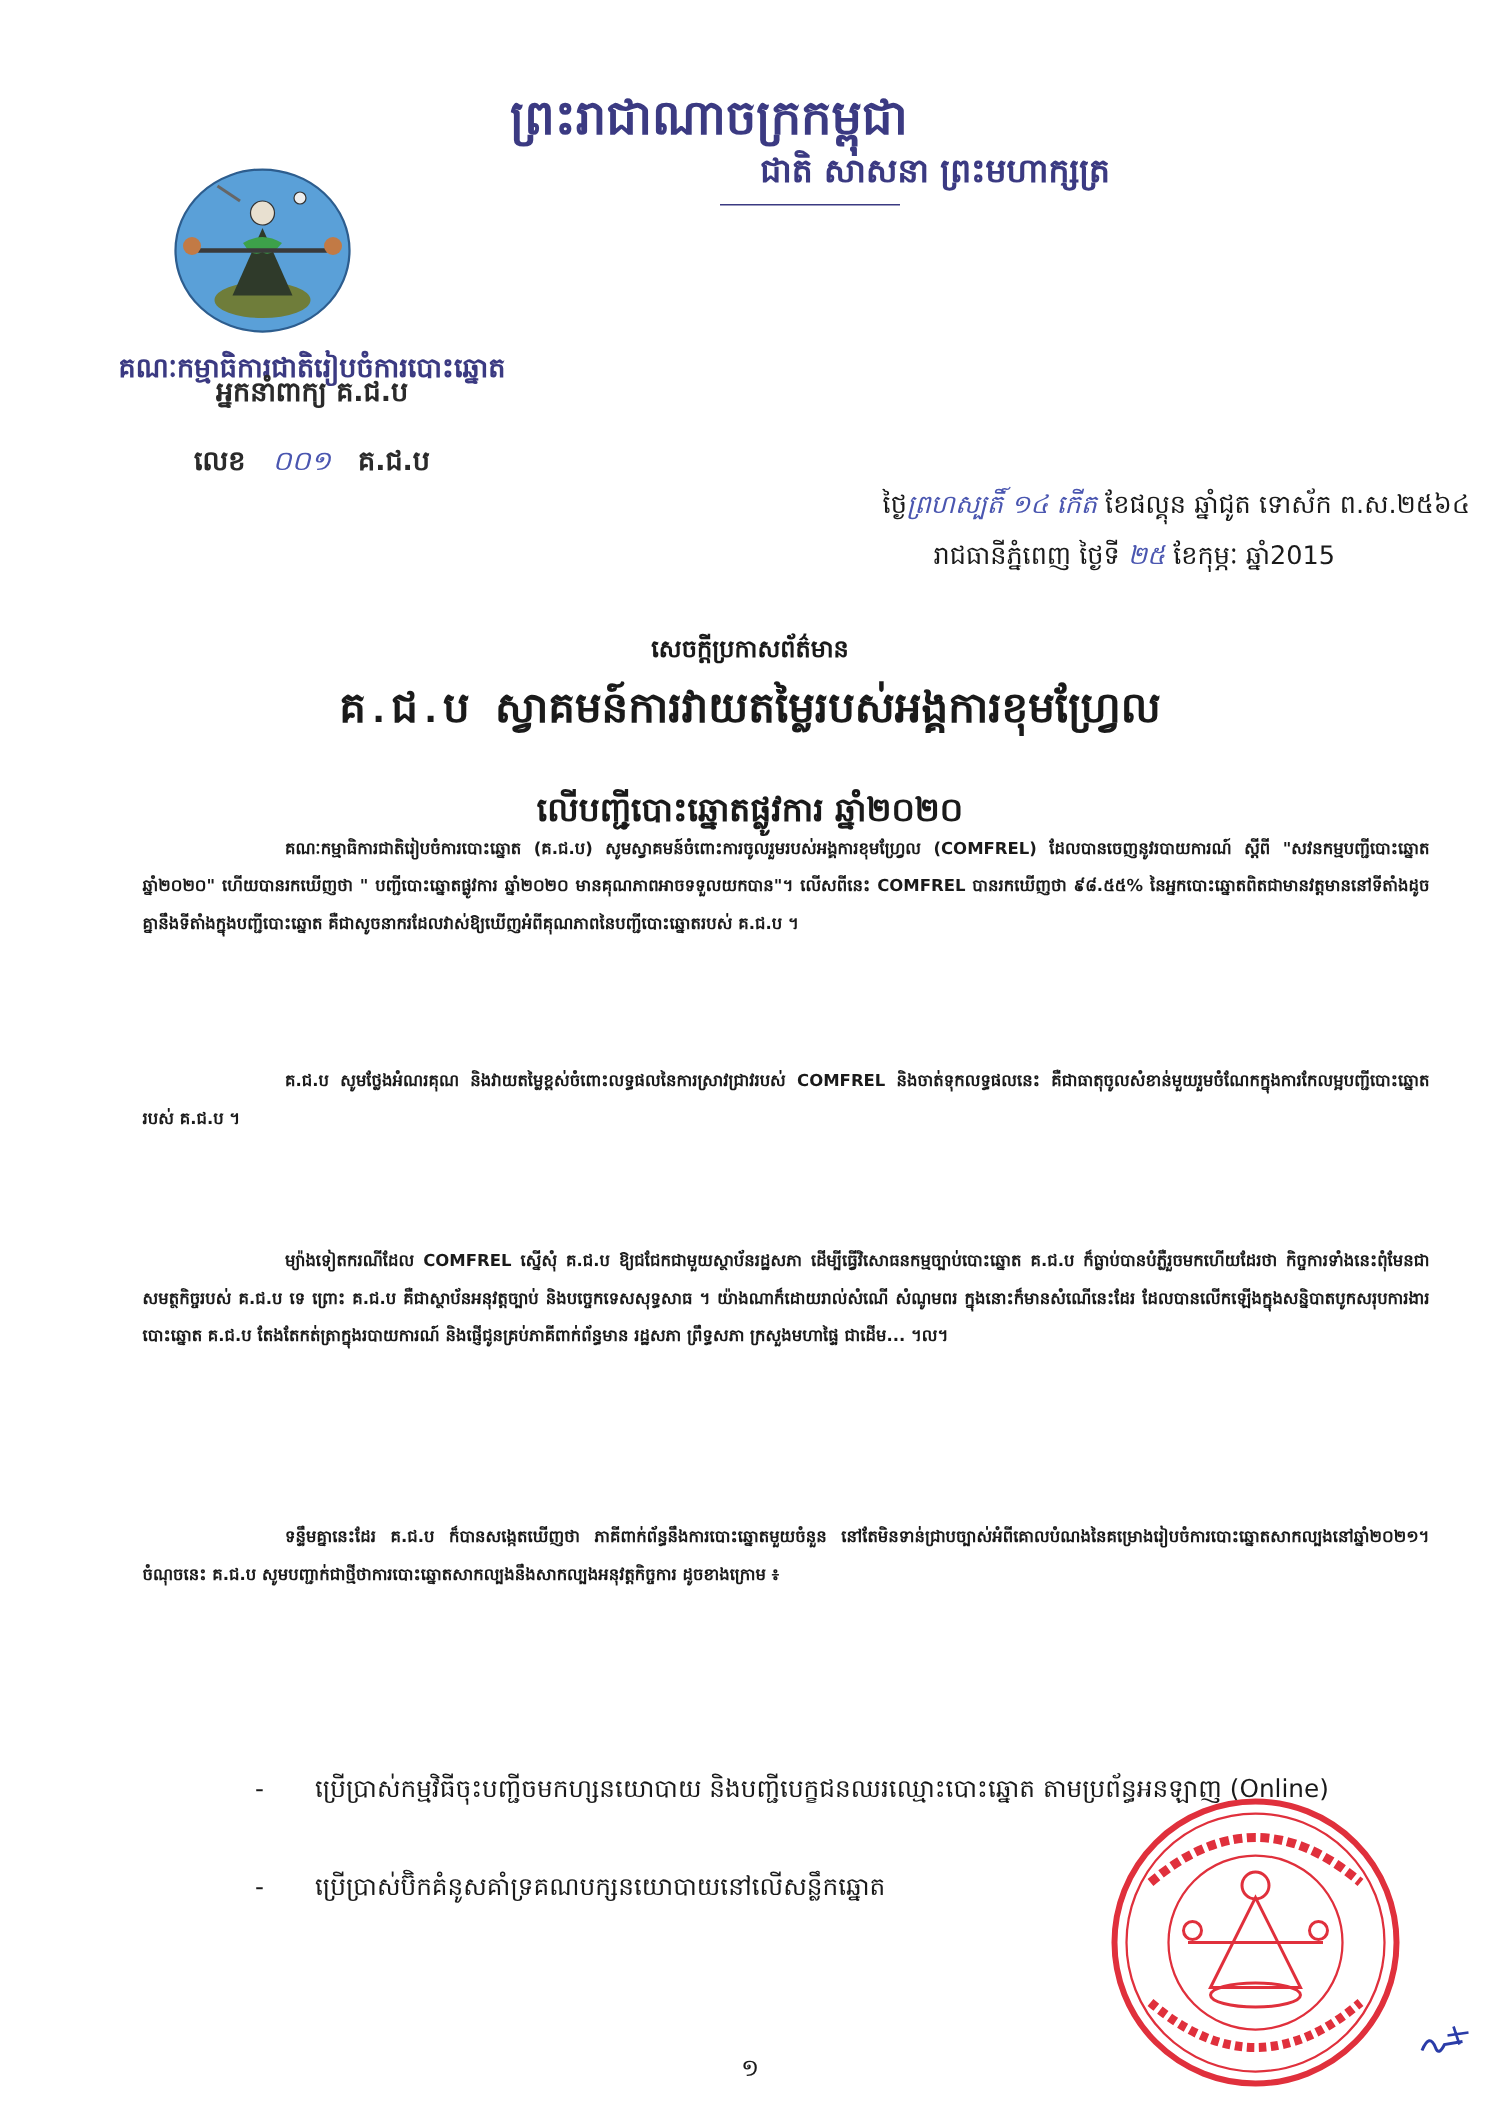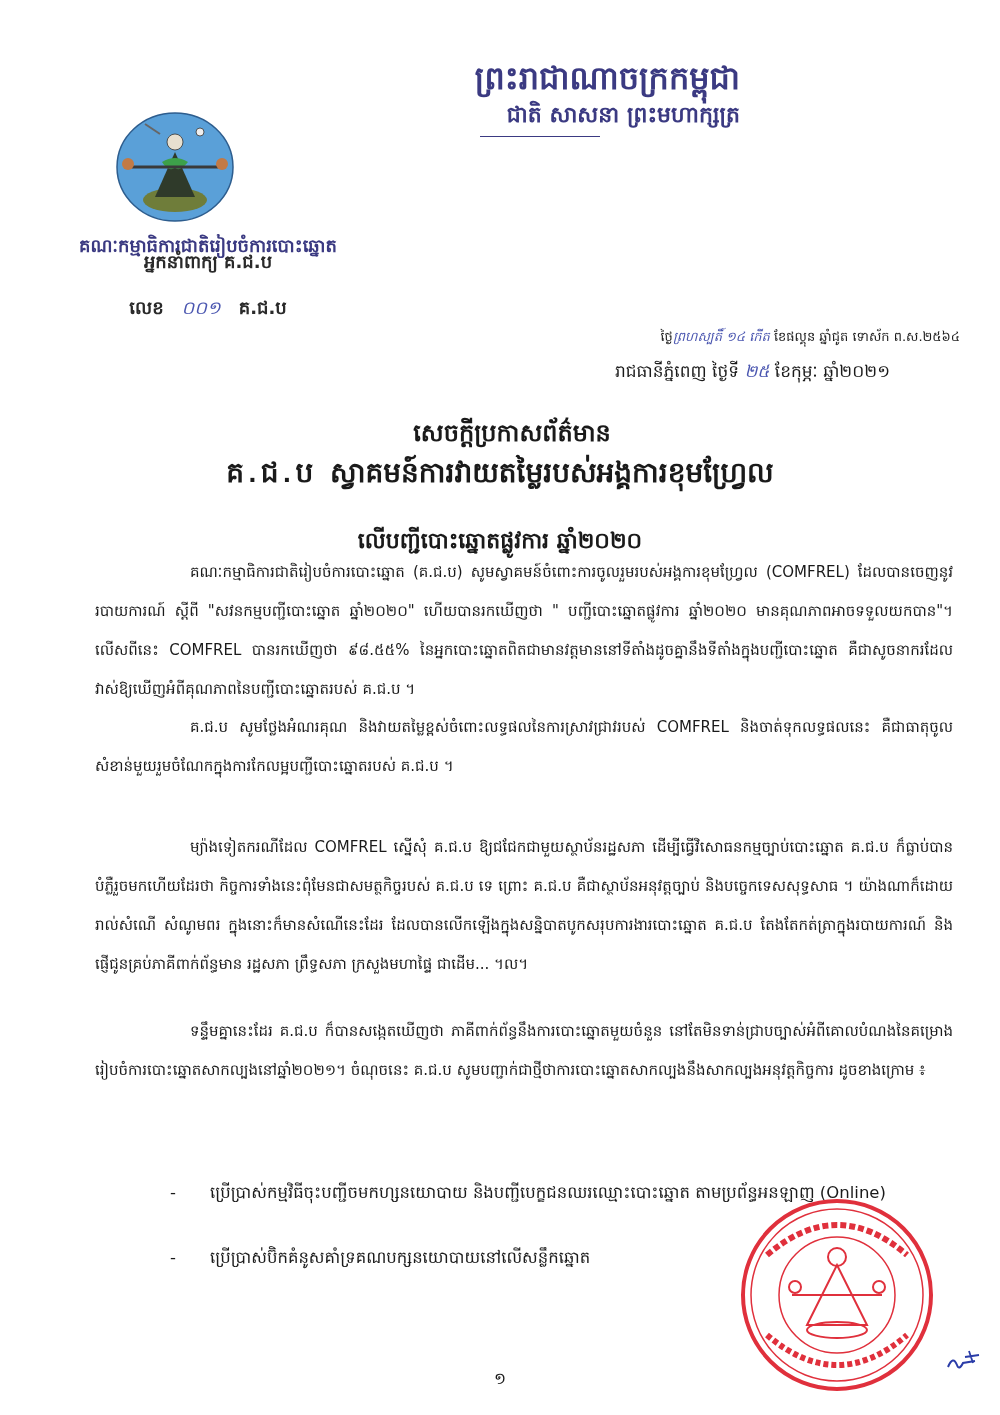--- a/index.html
+++ b/index.html
@@ -1,38 +1,38 @@
 <!DOCTYPE html>
 <html><head>
   <meta charset="utf-8">
   <style>
     html, body { margin: 0; padding: 0; background: #ffffff; }
     body { width: 1000px; height: 1415px; position: relative; overflow: hidden;
            font-family: "DejaVu Sans", sans-serif; color: #1a1a1a; }
     .abs { position: absolute; }
-    .kingdom { left: 340px; top: 58px; width: 400px; text-align: right; color: #3b3a82;
+    .kingdom { left: 340px; top: 58px; width: 400px; text-align: left; color: #3b3a82;
                font-weight: bold; font-size: 32px; line-height: 40px; }
     .motto { left: 340px; top: 100px; width: 400px; text-align: right; color: #3b3a82;
              font-weight: bold; font-size: 22px; line-height: 30px; }
     .motto-rule { left: 480px; top: 136px; width: 120px; height: 0; border-top: 1px solid #3b3a82; }
     .logo { left: 100px; top: 112px; width: 150px; height: 110px; }
     .org-name { left: 48px; top: 233px; width: 320px; color: #3b3a82; font-weight: bold;
                 font-size: 18px; line-height: 26px; text-align: center; }
     .spokes { left: 48px; top: 250px; width: 320px; text-align: center; font-weight: bold;
               font-size: 18px; line-height: 24px; color: #2a2a2a; }
     .refno { left: 48px; top: 296px; width: 320px; text-align: center; font-weight: bold;
              font-size: 18px; line-height: 24px; color: #2a2a2a; }
     .refno .hand { color: #4a56b0; font-weight: normal; font-style: italic; margin: 16px 18px; }
-    .date1 { left: 470px; top: 324px; width: 490px; text-align: right; font-size: 13px; line-height: 26px; }
+    .date1 { left: 490px; top: 324px; width: 490px; text-align: right; font-size: 17px; line-height: 26px; }
     .date2 { left: 470px; top: 358px; width: 420px; text-align: right; font-size: 17px; line-height: 26px; }
     .hand2 { color: #4a56b0; font-style: italic; }
-    .title1 { left: 212px; top: 418px; width: 600px; text-align: center; font-weight: bold; font-size: 24px; line-height: 30px; }
+    .title1 { left: 200px; top: 418px; width: 600px; text-align: center; font-weight: bold; font-size: 16px; line-height: 30px; }
     .title2 { left: 200px; top: 460px; width: 600px; text-align: center; font-weight: bold; font-size: 28px; line-height: 30px; font-family: Liberation Mono, monospace; }
     .title3 { left: 200px; top: 502px; width: 600px; text-align: center; font-weight: bold; font-size: 22px; line-height: 30px; margin-top: 24px; }
-    .para { left: 95px; width: 858px; font-size: 15px; line-height: 39px; text-align: justify; text-indent: 95px; }
+    .para { left: 95px; width: 858px; font-size: 11px; line-height: 25px; text-align: justify; text-indent: 95px; font-weight: bold; }
     .p1 { top: 553px; }
     .p2 { top: 708px; }
     .p3 { top: 828px; }
     .p4 { top: 1012px; }
     .bullet { left: 170px; width: 790px; font-size: 16.5px; line-height: 35px; }
     .bullet .dash { position: absolute; left: 0; top: 0; }
     .bullet .txt { display: block; margin-left: 40px; }
     .b1 { top: 1175px; }
     .b2 { top: 1240px; }
     .page-num { left: 480px; top: 1368px; width: 40px; text-align: center; font-size: 16px; }
@@ -64,21 +64,21 @@
 <div class="abs org-name">គណៈកម្មាធិការជាតិរៀបចំការបោះឆ្នោត</div>
 <div class="abs spokes">អ្នកនាំពាក្យ គ.ជ.ប</div>
 <div class="abs refno">
   <span>លេខ</span><span class="hand">០០១</span><span>គ.ជ.ប</span>
 </div>
 
 <div class="abs date1">
   <span>ថ្ងៃ</span><span class="hand2">ព្រហស្បតិ៍ ១៤ កើត</span> <span>ខែផល្គុន ឆ្នាំជូត ទោស័ក ព.ស.២៥៦៤</span>
 </div>
 <div class="abs date2">
-  <span>រាជធានីភ្នំពេញ ថ្ងៃទី</span> <span class="hand2">២៥</span> <span>ខែកុម្ភៈ ឆ្នាំ២០២១</span>
+  <span>រាជធានីភ្នំពេញ ថ្ងៃទី</span> <span class="hand2">២៥</span> <span>ខែកុម្ភៈ ឆ្នាំ2015</span>
 </div>
 
 <div class="abs title1">សេចក្តីប្រកាសព័ត៌មាន</div>
 <div class="abs title2">គ.ជ.ប ស្វាគមន៍ការវាយតម្លៃរបស់អង្គការខុមហ្វ្រែល</div>
 <div class="abs title3">លើបញ្ជីបោះឆ្នោតផ្លូវការ ឆ្នាំ២០២០</div>
 
 <div class="abs para p1">គណៈកម្មាធិការជាតិរៀបចំការបោះឆ្នោត (គ.ជ.ប) សូមស្វាគមន៍ចំពោះការចូលរួមរបស់អង្គការខុមហ្វ្រែល (COMFREL) ដែលបានចេញនូវរបាយការណ៍ ស្តីពី "សវនកម្មបញ្ជីបោះឆ្នោត ឆ្នាំ២០២០" ហើយបានរកឃើញថា " បញ្ជីបោះឆ្នោតផ្លូវការ ឆ្នាំ២០២០ មានគុណភាពអាចទទួលយកបាន"។ លើសពីនេះ COMFREL បានរកឃើញថា ៩៨.៥៥% នៃអ្នកបោះឆ្នោតពិតជាមានវត្តមាននៅទីតាំងដូចគ្នានឹងទីតាំងក្នុងបញ្ជីបោះឆ្នោត គឺជាសូចនាករដែលវាស់ឱ្យឃើញអំពីគុណភាពនៃបញ្ជីបោះឆ្នោតរបស់ គ.ជ.ប ។</div>
 <div class="abs para p2">គ.ជ.ប សូមថ្លែងអំណរគុណ និងវាយតម្លៃខ្ពស់ចំពោះលទ្ធផលនៃការស្រាវជ្រាវរបស់ COMFREL និងចាត់ទុកលទ្ធផលនេះ គឺជាធាតុចូលសំខាន់មួយរួមចំណែកក្នុងការកែលម្អបញ្ជីបោះឆ្នោតរបស់ គ.ជ.ប ។</div>
 <div class="abs para p3">ម្យ៉ាងទៀតករណីដែល COMFREL ស្នើសុំ គ.ជ.ប ឱ្យជជែកជាមួយស្ថាប័នរដ្ឋសភា ដើម្បីធ្វើវិសោធនកម្មច្បាប់បោះឆ្នោត គ.ជ.ប ក៏ធ្លាប់បានបំភ្លឺរួចមកហើយដែរថា កិច្ចការទាំងនេះពុំមែនជាសមត្ថកិច្ចរបស់ គ.ជ.ប ទេ ព្រោះ គ.ជ.ប គឺជាស្ថាប័នអនុវត្តច្បាប់ និងបច្ចេកទេសសុទ្ធសាធ ។ យ៉ាងណាក៏ដោយរាល់សំណើ សំណូមពរ ក្នុងនោះក៏មានសំណើនេះដែរ ដែលបានលើកឡើងក្នុងសន្និបាតបូកសរុបការងារបោះឆ្នោត គ.ជ.ប តែងតែកត់ត្រាក្នុងរបាយការណ៍ និងផ្ញើជូនគ្រប់ភាគីពាក់ព័ន្ធមាន រដ្ឋសភា ព្រឹទ្ធសភា ក្រសួងមហាផ្ទៃ ជាដើម... ។ល។</div>
 <div class="abs para p4">ទន្ទឹមគ្នានេះដែរ គ.ជ.ប ក៏បានសង្កេតឃើញថា ភាគីពាក់ព័ន្ធនឹងការបោះឆ្នោតមួយចំនួន នៅតែមិនទាន់ជ្រាបច្បាស់អំពីគោលបំណងនៃគម្រោងរៀបចំការបោះឆ្នោតសាកល្បងនៅឆ្នាំ២០២១។ ចំណុចនេះ គ.ជ.ប សូមបញ្ជាក់ជាថ្មីថាការបោះឆ្នោតសាកល្បងនឹងសាកល្បងអនុវត្តកិច្ចការ ដូចខាងក្រោម ៖</div>

